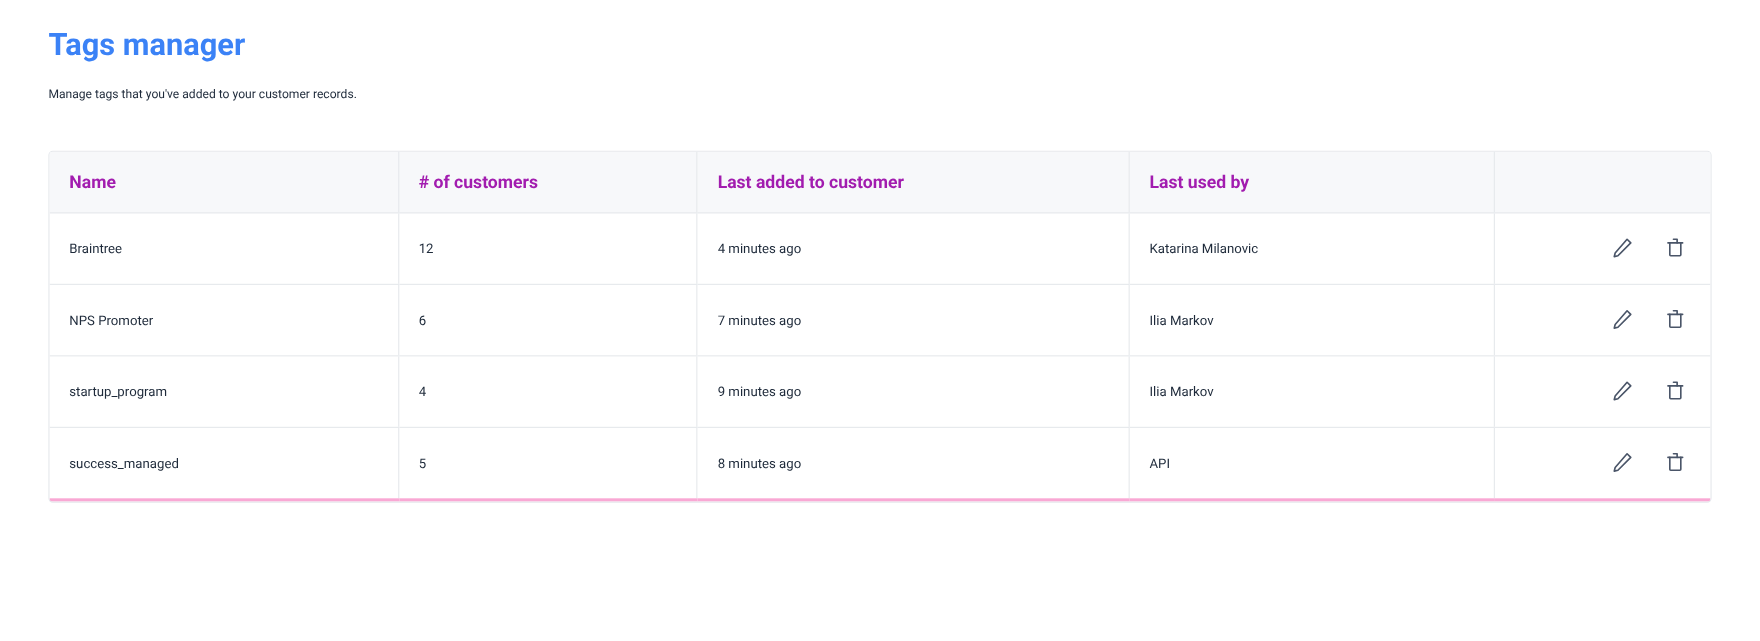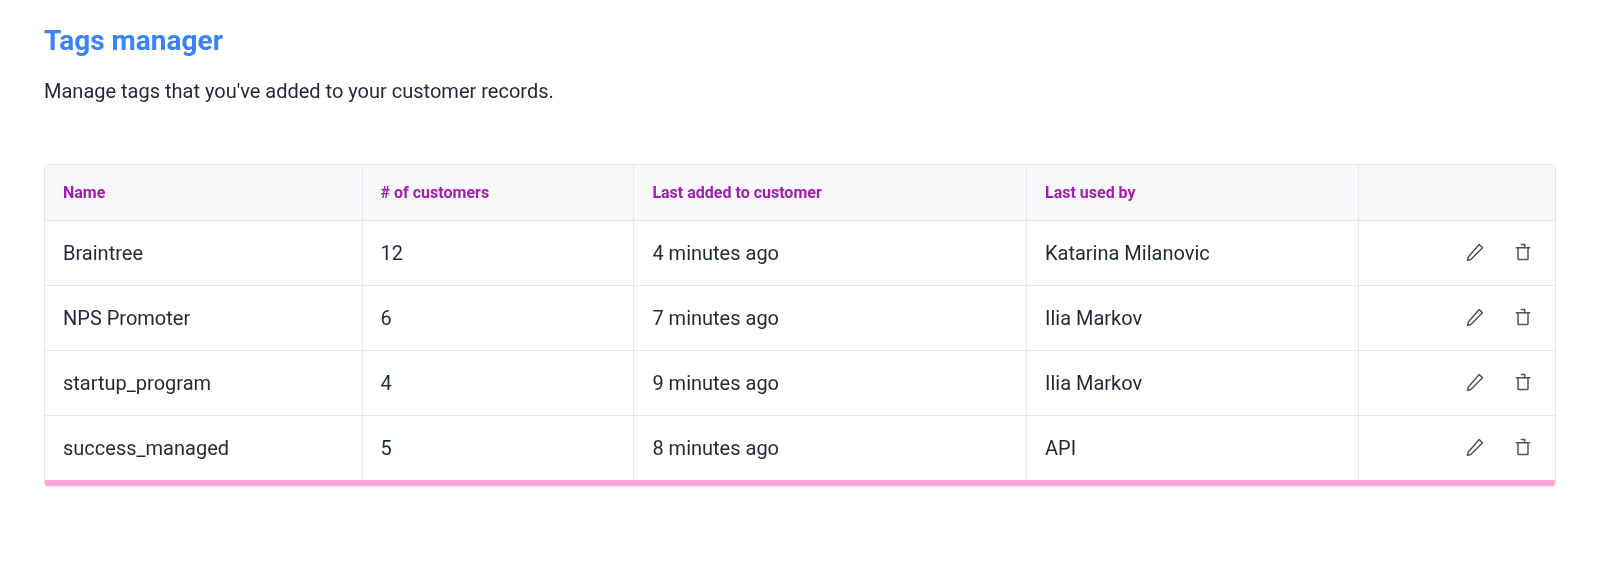--- a/index.html
+++ b/index.html
@@ -13,23 +13,23 @@
       color: #1e2a3a;
       padding: 24px 44px;
     }
     .page-title {
       font-size: 28px;
       font-weight: 700;
       color: #3b82f6;
       margin-bottom: 22px;
     }
     .page-description {
-      font-size: 20px;
-      color: #1e2a3a;
-      margin-bottom: 61px;
+      font-size: 11px;
+      color: #1e2a3a;
+      margin-bottom: 45px;
     }
     .table-wrapper {
       border: 1px solid #e5e8ec;
       border-radius: 4px;
       overflow: hidden;
     }
     table {
       width: 100%;
       border-collapse: collapse;
       table-layout: fixed;
@@ -43,27 +43,27 @@
       font-size: 16px;
       color: #a21caf;
       padding: 18px 18px;
       border-bottom: 1px solid #e5e8ec;
     }
     th + th, td + td {
       border-left: 1px solid #e5e8ec;
     }
     td {
       padding: 18px 18px;
-      font-size: 20px;
+      font-size: 12px;
       color: #1e2a3a;
       border-bottom: 1px solid #e5e8ec;
       vertical-align: middle;
     }
     tbody tr:last-child td {
-      border-bottom: 6px solid #f9a8d4;
+      border-bottom: 3px solid #f9a8d4;
       margin-top: 40px;
     }
     .col-name { width: 21%; }
     .col-count { width: 18%; }
     .col-last-added { width: 26%; }
     .col-used-by { width: 22%; }
     .col-actions { width: 13%; }
     .link-underline {
       text-decoration-thickness: 1px;
       text-underline-offset: 4px;

